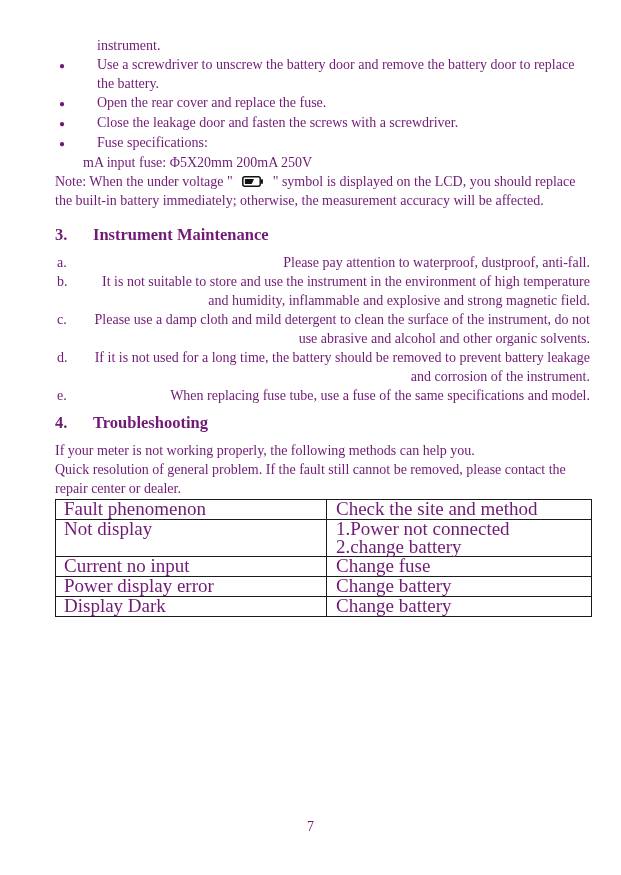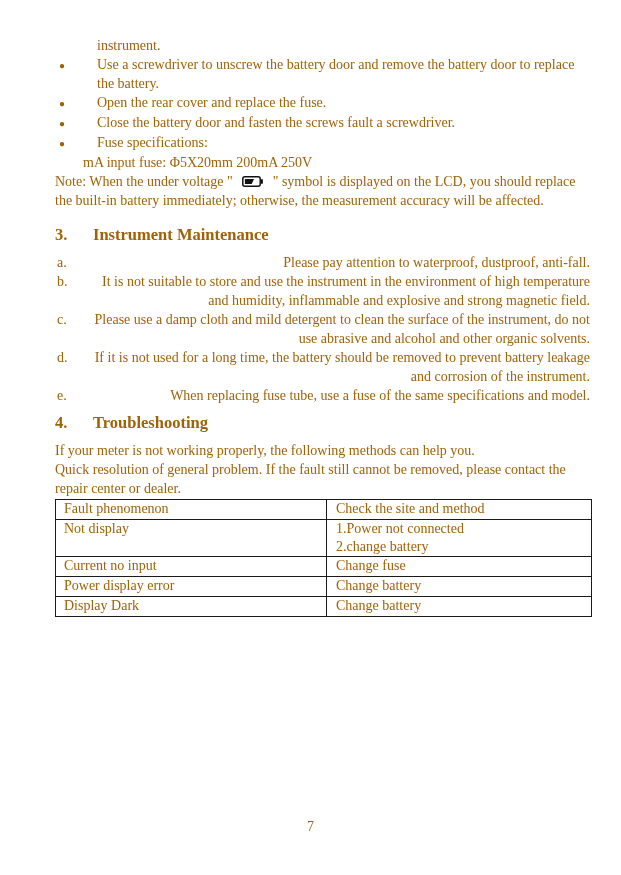--- a/index.html
+++ b/index.html
@@ -2,21 +2,21 @@
 <html><head>
 <meta charset="utf-8">
 <style>
   html, body { margin: 0; padding: 0; background: #e8e8e8; }
   .page {
     position: relative;
     width: 621px;
     height: 875px;
     margin: 0 auto;
     background: #ffffff;
-    color: #a16207;
+    color: #701a75;
     font-family: "Liberation Serif", serif;
     font-size: 14px;
     line-height: 19px;
     box-sizing: border-box;
     padding: 36px 31px 0 55px;
     overflow: hidden;
   }
   .cont-line { margin-left: 42px; }
   .ul-item { display: flex; }
   .ul-item .marker {
@@ -40,21 +40,21 @@
   }
   h2.sec-head .sec-num { flex: none; width: 38px; }
   .ol-item { display: flex; }
   .ol-item .marker { flex: none; width: 28px; box-sizing: border-box; padding-left: 2px; }
   .ol-item .li-text { flex: 1; text-align: right; }
   table.trouble {
     border-collapse: collapse;
     table-layout: fixed;
     width: 536px;
     margin-top: 1px;
-    font-size: 14px;
+    font-size: 19px;
     line-height: 18px;
   }
   table.trouble td {
     border: 1.4px solid #1a1a1a;
     vertical-align: top;
     box-sizing: border-box;
     padding: 0 4px 0 8px;
   }
   td.c1 { width: 271px; }
   td.c2 { width: 265px; padding-left: 9px !important; }
@@ -92,21 +92,21 @@
   <div class="ul-item">
     <span class="marker">●</span>
     <span class="li-text">Use a screwdriver to unscrew the battery door and remove the battery door to replace the battery.</span>
   </div>
   <div class="ul-item">
     <span class="marker">●</span>
     <span class="li-text">Open the rear cover and replace the fuse.</span>
   </div>
   <div class="ul-item">
     <span class="marker">●</span>
-    <span class="li-text">Close the battery door and fasten the screws fault a screwdriver.</span>
+    <span class="li-text">Close the leakage door and fasten the screws with a screwdriver.</span>
   </div>
   <div class="ul-item">
     <span class="marker">●</span>
     <span class="li-text">Fuse specifications:</span>
   </div>
 
   <div class="fuse-line">mA input fuse: Φ5X20mm 200mA 250V</div>
 
   <p class="note-para"><span>Note: When the under voltage " </span><span class="batt-icon"><svg width="21" height="11" viewBox="0 0 21 11" xmlns="http://www.w3.org/2000/svg">
           <rect x="0.8" y="0.8" width="17.4" height="9.4" rx="2" fill="#ffffff" stroke="#111111" stroke-width="1.5"></rect>

